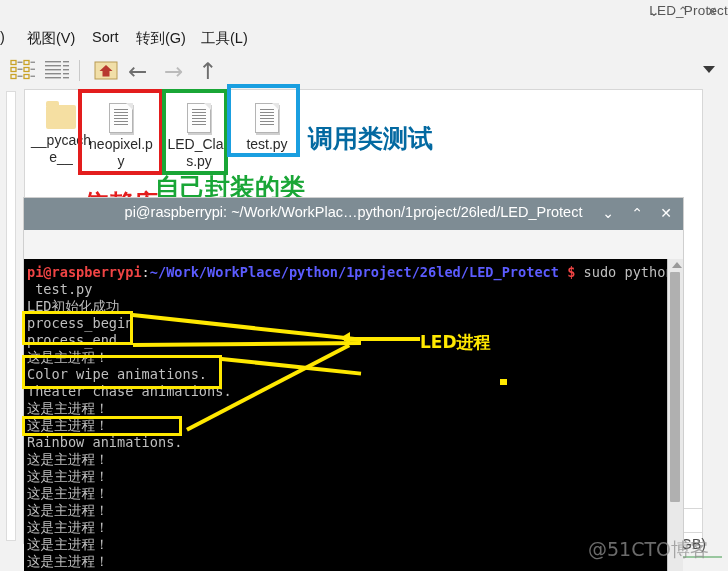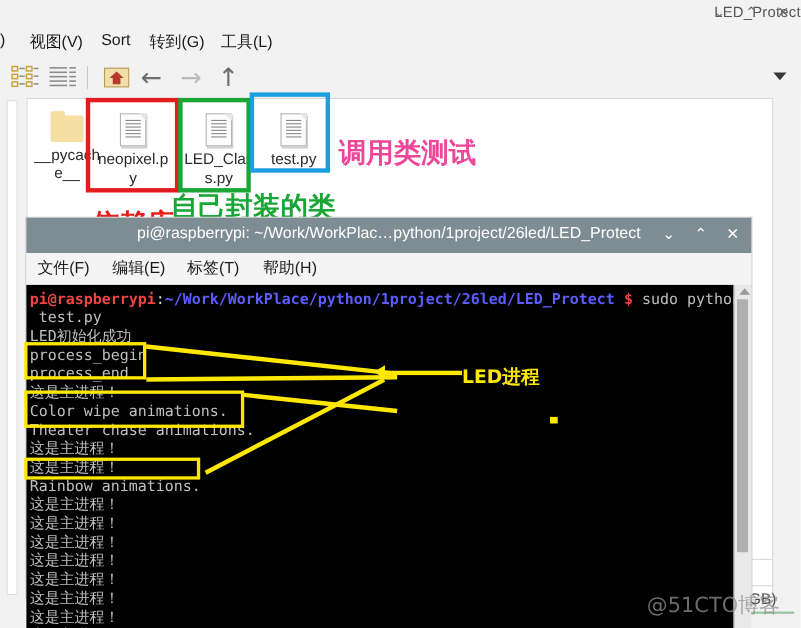--- a/index.html
+++ b/index.html
@@ -202,40 +202,34 @@
 
   <div id="status-white"></div>
   <div id="gb-text">GB)</div>
   <div id="fm-bottom-line"></div>
 </div>
 
 <div class="annbox ann-red" style="left:78px;top:89px;width:85px;height:86px;"></div>
 <div class="annbox ann-green" style="left:162px;top:89px;width:66px;height:86px;"></div>
 <div class="annbox ann-blue" style="left:227px;top:84px;width:73px;height:73px;"></div>
 
-<div class="anntext" style="left:308px;top:122px;color:#ec4899;font-family:Liberation Serif, serif;">调用类测试</div>
+<div class="anntext" style="left:308px;top:122px;color:#0369a1;font-family:Liberation Serif, serif;">调用类测试</div>
 <div class="anntext" style="left:155px;top:171px;color:#19a636;">自己封装的类</div>
 <div class="anntext" style="left:84px;top:187px;color:#e31d1d;">依赖库</div>
 
 <div id="term">
   <div id="term-title">
     <div id="term-title-text">pi@raspberrypi: ~/Work/WorkPlac…python/1project/26led/LED_Protect</div>
     <div class="twinbtns">
       <div class="twinbtn">⌄</div>
       <div class="twinbtn">⌃</div>
       <div class="twinbtn">✕</div>
     </div>
   </div>
 
-  <div id="term-menubar">
-    <div class="tmenu" style="left:10px">文件(F)</div>
-    <div class="tmenu" style="left:78px">编辑(E)</div>
-    <div class="tmenu" style="left:146px">标签(T)</div>
-    <div class="tmenu" style="left:215px">帮助(H)</div>
-  </div>
 
   <div id="term-screen">
     <div class="tline" style="top:5px"><span class="c-green">pi@raspberrypi</span><span class="c-white">:</span><span class="c-blue">~/Work/WorkPlace/python/1project/26led/LED_Protect</span><span class="c-green"> $ </span><span class="c-gray">sudo python3</span></div>
     <div class="tline c-gray" style="top:22px"> test.py</div>
 
     <div class="tline c-gray" style="top:39px">LED初始化成功</div>
     <div class="tline c-gray" style="top:56px">process_begin</div>
     <div class="tline c-gray" style="top:73px">process_end</div>
     <div class="tline c-gray" style="top:90px">这是主进程！</div>
     <div class="tline c-gray" style="top:107px">Color wipe animations.</div>

